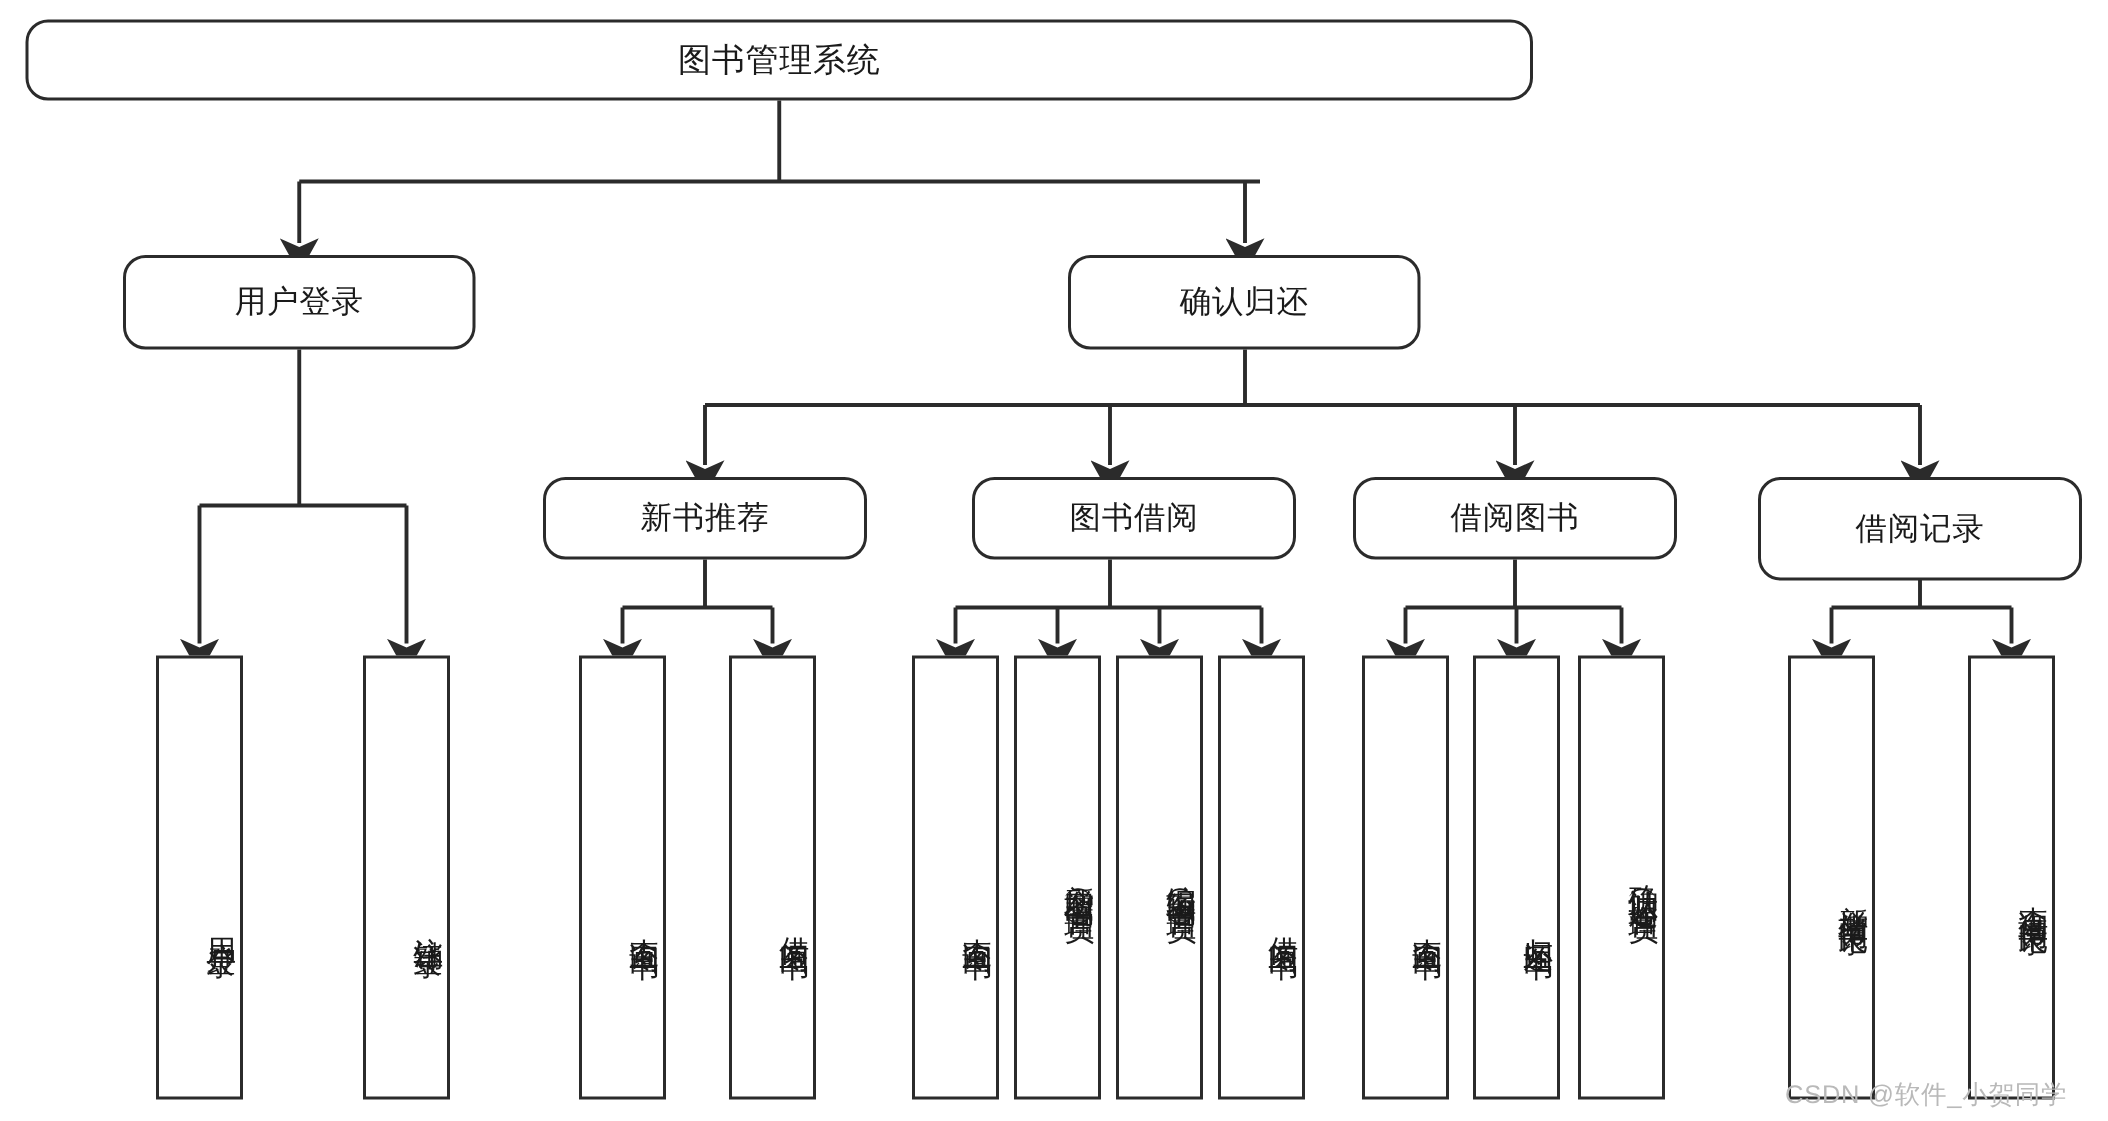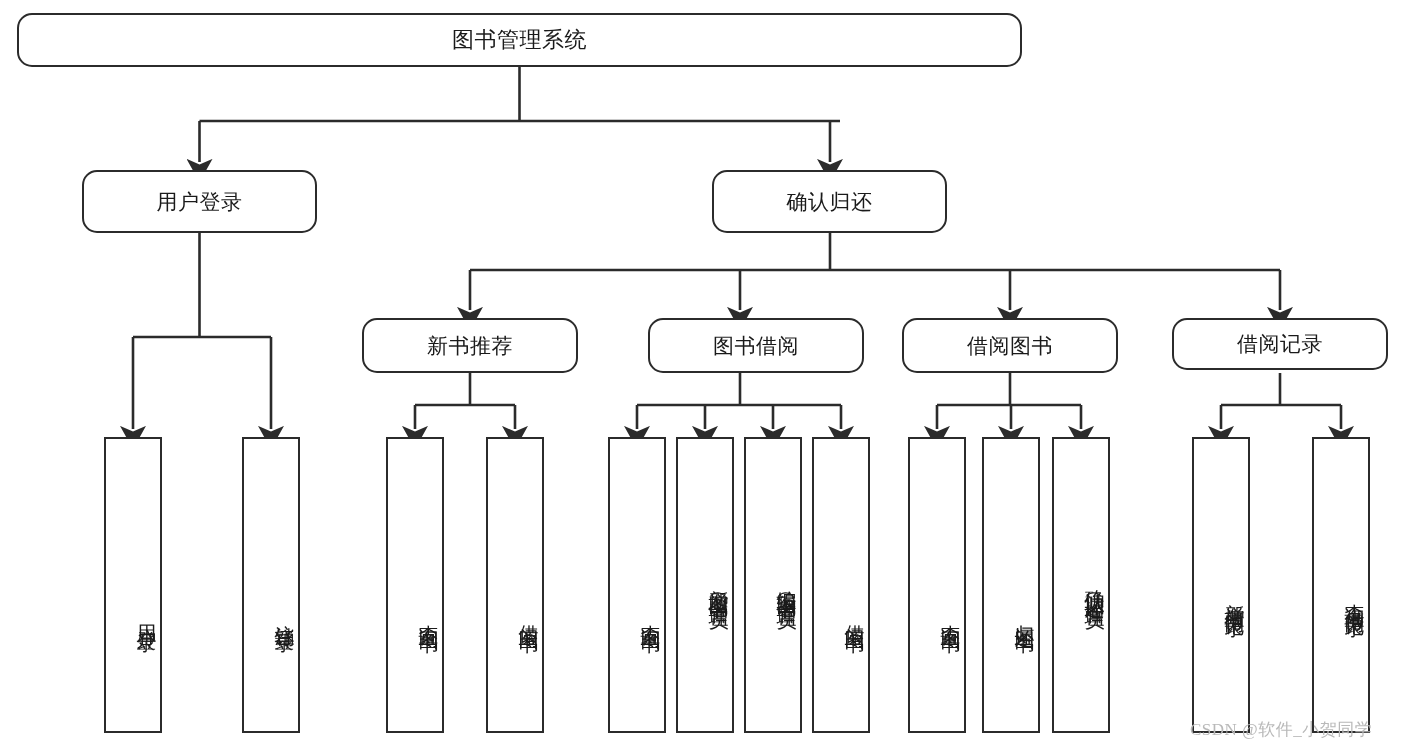--- a/index.html
+++ b/index.html
@@ -143,21 +143,21 @@
 
   <div class="node node-h" style="left:362px; top:318px; width:216px; height:55px;justify-content:center;">
     <span>新书推荐</span>
   </div>
   <div class="node node-h" style="left:632px; top:318px; width:216px; height:55px;margin-left:16px;">
     <span>图书借阅</span>
   </div>
   <div class="node node-h" style="left:902px; top:318px; width:216px; height:55px;">
     <span>借阅图书</span>
   </div>
-  <div class="node node-h" style="left:1172px; top:318px; width:216px; height:52px;">
+  <div class="node node-h" style="left:1172px; top:318px; width:216px; height:69px;">
     <span>借阅记录</span>
   </div>
 
   <div class="node node-v" style="left:104px; top:437px; width:58px; height:296px; padding-top:60px;">
     <span class="leaf-label">用户登录</span>
   </div>
   <div class="node node-v" style="left:242px; top:437px; width:58px; height:296px; padding-top:60px;">
     <span class="leaf-label">注销登录</span>
   </div>
 
@@ -191,15 +191,15 @@
     <span class="leaf-label">确认归还（管理员）</span>
   </div>
 
   <div class="node node-v" style="left:1192px; top:437px; width:58px; height:296px; padding-top:24px;">
     <span class="leaf-label">新增借阅记录</span>
   </div>
   <div class="node node-v" style="left:1312px; top:437px; width:58px; height:296px; padding-top:24px;">
     <span class="leaf-label">查询借阅记录</span>
   </div>
 
-  <div class="watermark" style="left:1190px; top:718px;font-family:Liberation Serif, serif;">CSDN @软件_小贺同学</div>
+  <div class="watermark" style="left:1190px; top:718px;">CSDN @软件_小贺同学</div>
 
 </div>
 
 </body></html>

